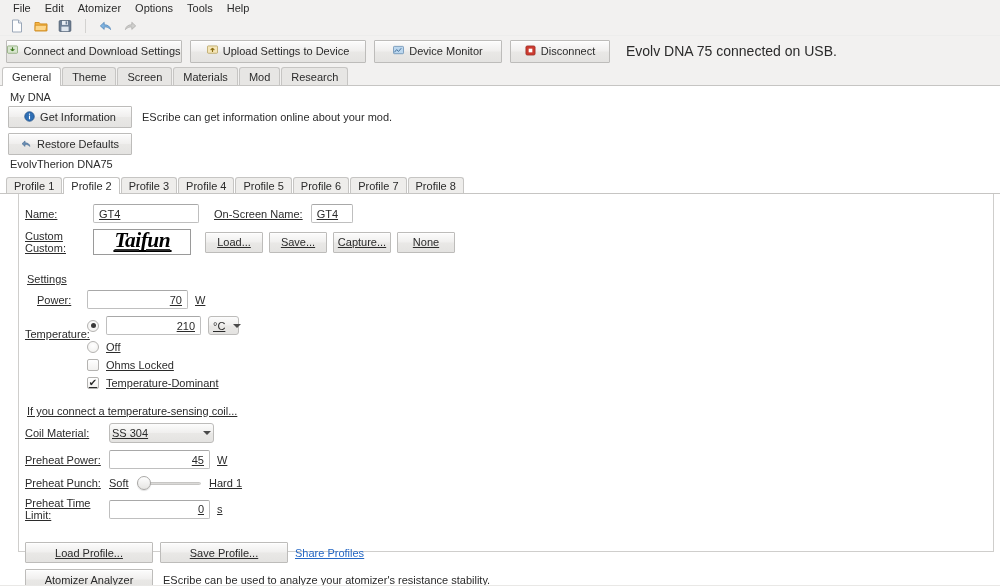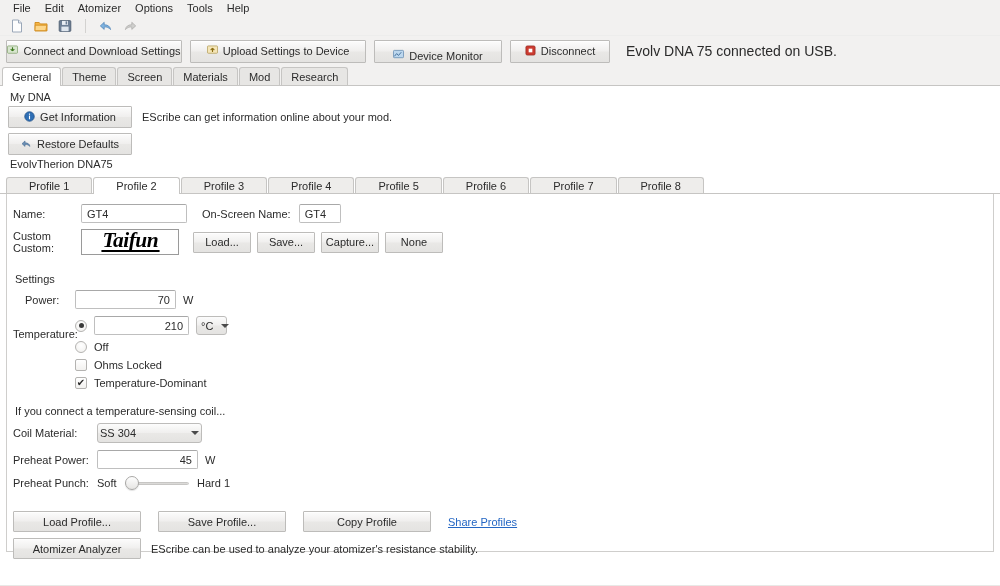--- a/index.html
+++ b/index.html
@@ -68,21 +68,21 @@
     align-items: center;
     justify-content: center;
     gap: 5px;
     cursor: default;
     white-space: nowrap;
     box-shadow: 0 1px 0 rgba(255,255,255,.7) inset;
   }
   .bigbar .btn { height: 23px; }
   .btn.w1 { width: 176px; }
   .btn.w2 { width: 176px; }
-  .btn.w3 { width: 128px; align-items: flex-end; }
+  .btn.w3 { width: 128px; }
   .btn.w4 { width: 100px; }
   .statustext { font-size: 14px; color:#2b2b2b; margin-left: 8px; }
 
   
   .tabstrip {
     display: flex;
     align-items: flex-end;
     height: 20px;
     padding-left: 2px;
     background: #f2f1f0;
@@ -144,39 +144,40 @@
     display: flex;
     align-items: flex-end;
     height: 18px;
     padding-left: 6px;
     border-bottom: 1px solid #c6c5c3;
     background: transparent;
   }
   .ptab {
     height: 16px;
     line-height: 16px;
-    padding: 0 22px;
+    padding: 0 7px;
     font-size: 11px;
     background: #eeedeb;
     border: 1px solid #c6c5c3;
     border-bottom: none;
     border-radius: 3px 3px 0 0;
     margin-right: 1px;
     cursor: default;
     color:#2b2b2b;
   }
   .ptab.active { background:#fff; height:17px; line-height:17px; margin-bottom:-1px; position:relative; z-index:2;}
 
   .panel {
     border: 1px solid #cfcecc;
     border-top: none;
     background: #fff;
-    margin: 0 6px 0 6px;
+    margin: 0 6px 0 18px;
     height: 358px;
     position: relative;
+    text-decoration: underline;
   }
 
   
   .logobox {
     width: 98px; height: 26px;
     border: 1px solid #9a9a9a;
     background: #fff;
     display:flex; align-items:flex-start; justify-content:center;
     overflow:hidden;
   }
@@ -469,27 +470,31 @@
         <div class="row" style="margin-top:7px;">
           <div class="lbl" style="width:84px;">Preheat Punch:</div>
           <div class="lbl" style="width:28px;">Soft</div>
           <div class="slider">
             <div class="track"></div>
             <div class="knob"></div>
           </div>
           <div class="lbl" style="margin-left:8px;">Hard 1</div>
         </div>
 
+        <div class="row" style="margin-top:7px;">
+          <div class="lbl" style="width:84px;">Preheat Time Limit:</div>
+          <div class="txtinput right" style="width:101px;">0</div>
+          <div class="lbl" style="margin-left:7px;">s</div>
+        </div>
       </div>
 
       <div style="padding:21px 0 0 6px;">
-        <div class="row" style="gap:17px;">
+        <div class="row" style="gap:7px;">
           <div class="btn" style="width:128px;height:21px;">Load Profile...</div>
           <div class="btn" style="width:128px;height:21px;">Save Profile...</div>
-          <div class="btn" style="width:128px;height:21px;">Copy Profile</div>
           <a class="link" href="#">Share Profiles</a>
         </div>
         <div class="row" style="gap:10px;margin-top:6px;">
           <div class="btn" style="width:128px;height:21px;">Atomizer Analyzer</div>
           <div class="hr-note">EScribe can be used to analyze your atomizer's resistance stability.</div>
         </div>
       </div>
 
     </div>
 

